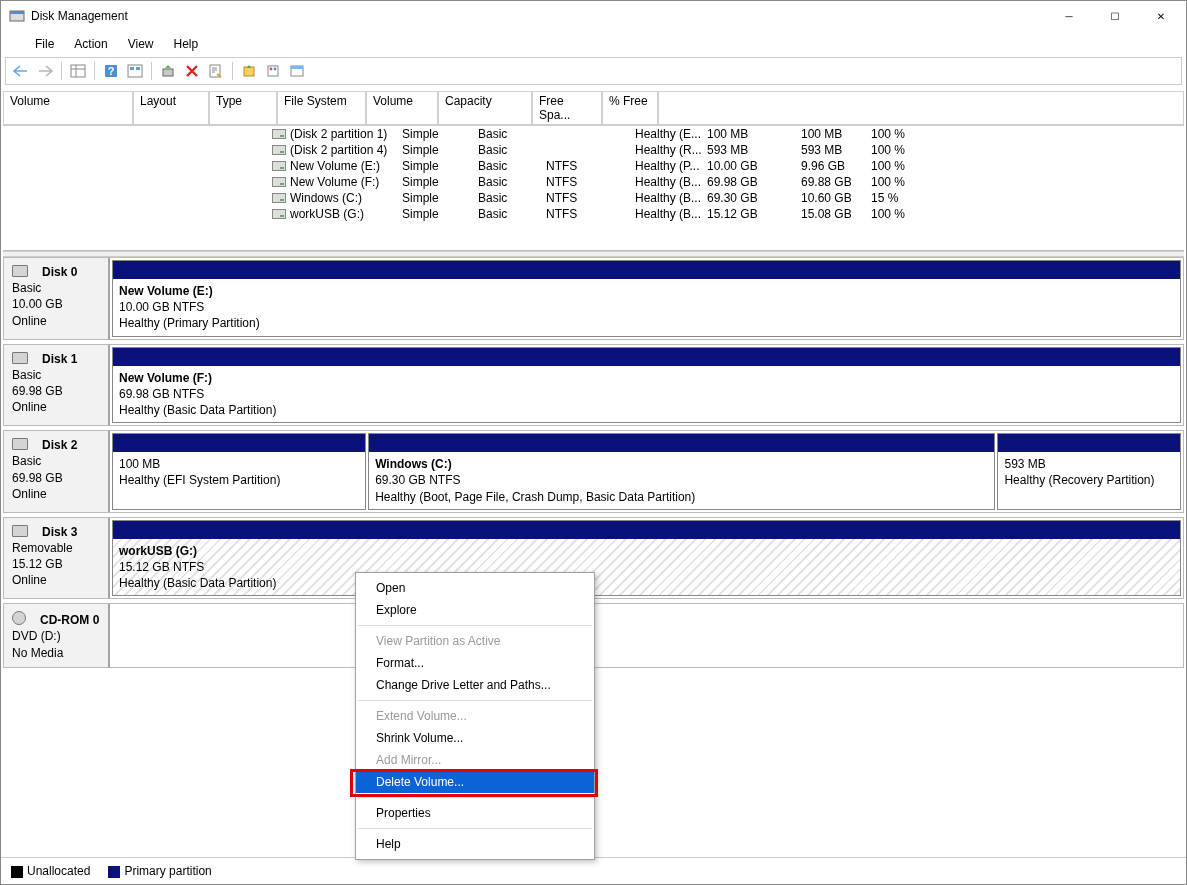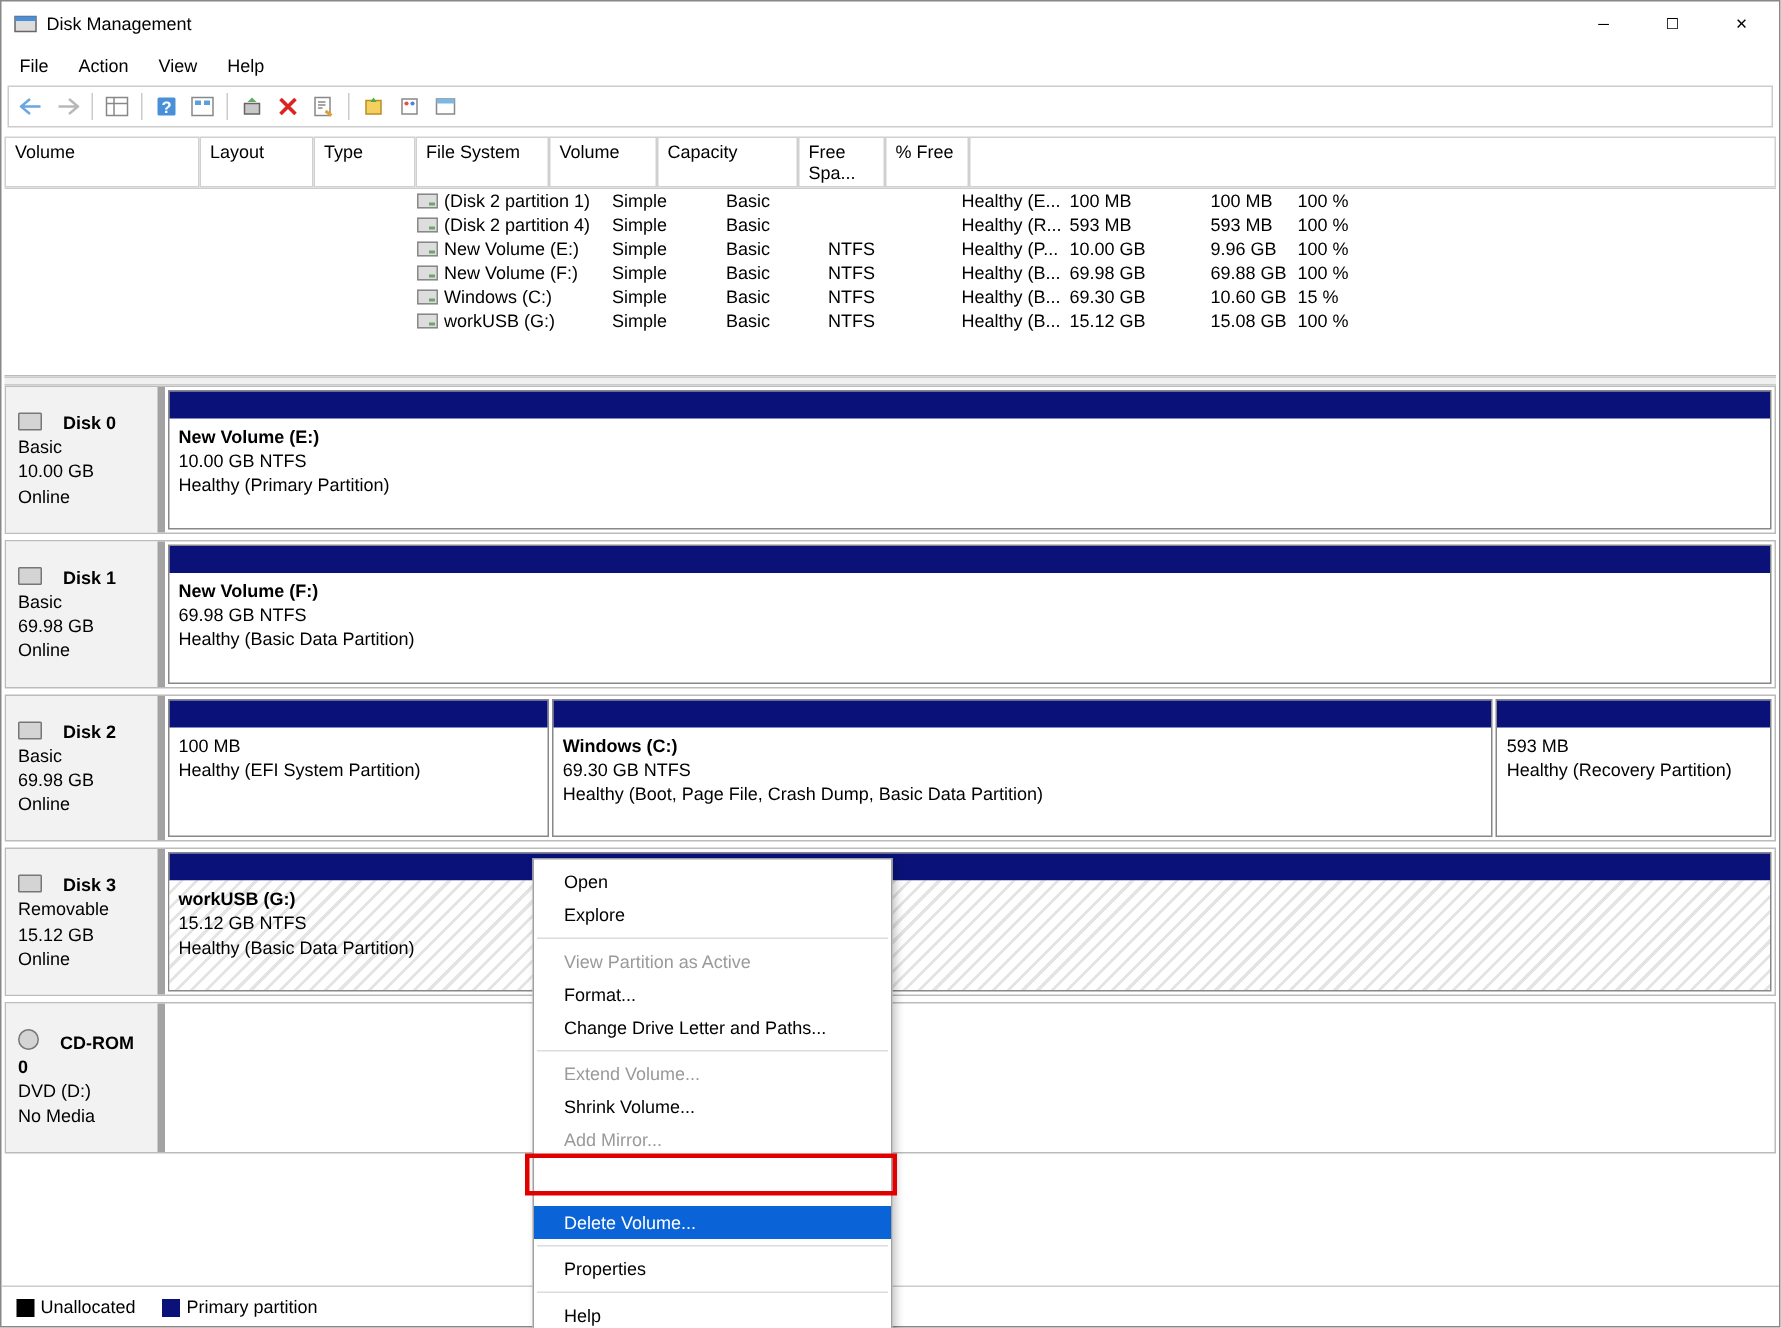--- a/index.html
+++ b/index.html
@@ -2,50 +2,50 @@
 <html><head>
 <meta charset="utf-8">
 <style>
 * { box-sizing:border-box; margin:0; padding:0; }
 body { font-family:"Segoe UI",Tahoma,sans-serif; font-size:12px; background:#fff; color:#000;
   width:1187px; height:885px; border:1px solid #888; display:flex; flex-direction:column; overflow:hidden; }
 .titlebar { height:30px; display:flex; align-items:center; padding:0 2px 0 8px; }
 .titlebar .title { flex:1; font-size:12px; }
 .win-btn { width:46px; height:30px; display:flex; align-items:center; justify-content:center; font-family:"Segoe MDL2 Assets",sans-serif; font-size:10px; }
 .app-icon { width:16px; height:16px; margin-right:6px; }
-.menubar { display:flex; padding:2px 2px; }
+.menubar { display:flex; padding:2px 24px; }
 .menubar span { padding:4px 10px; }
 .toolbar { display:flex; align-items:center; padding:2px 4px; border:1px solid #ccc; margin:0 4px; gap:2px; }
 .tbtn { width:22px; height:22px; border:1px solid transparent; display:flex; align-items:center; justify-content:center; }
 .sep { width:1px; height:18px; background:#ccc; margin:0 3px; }
 .vol-header,.vol-row { display:flex;justify-content:center; }
 .vol-header { background:#fff; border-bottom:1px solid #ccc; margin:6px 2px 0 2px; }
 .vol-header .h { border:1px solid #d0d0d0; padding:2px 6px; background:#fff; font-size:12px; }
 .vol-body { margin:0 2px; border-bottom:1px solid #bbb; padding-bottom:28px; }
 .vol-row .c { padding:1px 6px; font-size:12px; white-space:nowrap; overflow:hidden; }
-.w0{width:130px}.w1{width:76px}.w2{width:68px}.w3{width:89px}.w4{width:72px}.w5{width:94px}.w6{width:58px}.w7{width:56px}
+.w0{width:130px}.w1{width:76px}.w2{width:68px}.w3{width:89px}.w4{width:72px}.w5{width:94px}.w6{width:70px}.w7{width:56px}
 .drv-icon{display:inline-block;width:14px;height:10px;background:#ddd;border:1px solid #888;margin-right:4px;position:relative;top:1px;}
 .drv-icon::after{content:"";position:absolute;right:1px;bottom:1px;width:4px;height:2px;background:#6a6;}
 .divider{height:6px;background:#f0f0f0;border-top:1px solid #ccc;border-bottom:1px solid #ccc;margin:0 2px;}
 .graph{flex:1;overflow:auto;margin:0 2px;}
 .disk-row{display:flex;border:1px solid #bbb;margin-bottom:4px;}
-.disk-info{width:106px;background:#f2f2f2;border-right:5px solid #a3a3a3;padding:16px 8px;line-height:1.35;}
+.disk-info{width:106px;background:#f2f2f2;border-right:2px solid #a3a3a3;padding:6px 8px;line-height:1.35;}
 .disk-info b{font-weight:bold;}
 .parts{flex:1;display:flex;align-items:stretch;padding:2px;gap:2px;}
 .part{border:1px solid #888;display:flex;flex-direction:column;flex:1;}
 .bar{height:18px;background:#0a127a;}
 .pbody{padding:4px 6px;flex:1;line-height:1.35;}
 .pbody b{font-weight:bold;}
 .hatch{background:repeating-linear-gradient(135deg,#fff 0 5px,#e4e4e4 5px 7px);}
 .legend{padding:6px 10px;border-top:1px solid #ccc;display:flex;gap:18px;align-items:center;}
 .sw{width:12px;height:12px;display:inline-block;margin-right:4px;vertical-align:middle;}
 .ctx{position:absolute;left:355px;top:572px;width:240px;background:#fff;border:1px solid #a0a0a0;box-shadow:2px 2px 6px rgba(0,0,0,.25);padding:4px 0;z-index:50;}
 .ctx .mi{padding:4px 20px;font-size:12px;}
 .ctx .mi.dis{color:#9a9a9a;}
-.ctx .mi.sel{background:#0a64d8;color:#fff;margin-top:33px;}
+.ctx .mi.sel{background:#0a64d8;color:#fff;}
 .ctx .msep{height:1px;background:#dcdcdc;margin:4px 2px;}
 .highlight{position:absolute;left:350px;top:769px;width:248px;height:28px;border:3px solid #e00000;z-index:60;pointer-events:none;}
 .diskico{display:inline-block;width:16px;height:12px;background:#d4d4d4;border:1px solid #777;margin-right:14px;position:relative;top:1px;border-radius:1px;}
 .cdico{width:14px;height:14px;border-radius:50%;}
 </style>
 </head>
 <body>
 
 <div class="titlebar">
   <svg class="app-icon" viewBox="0 0 16 16">

